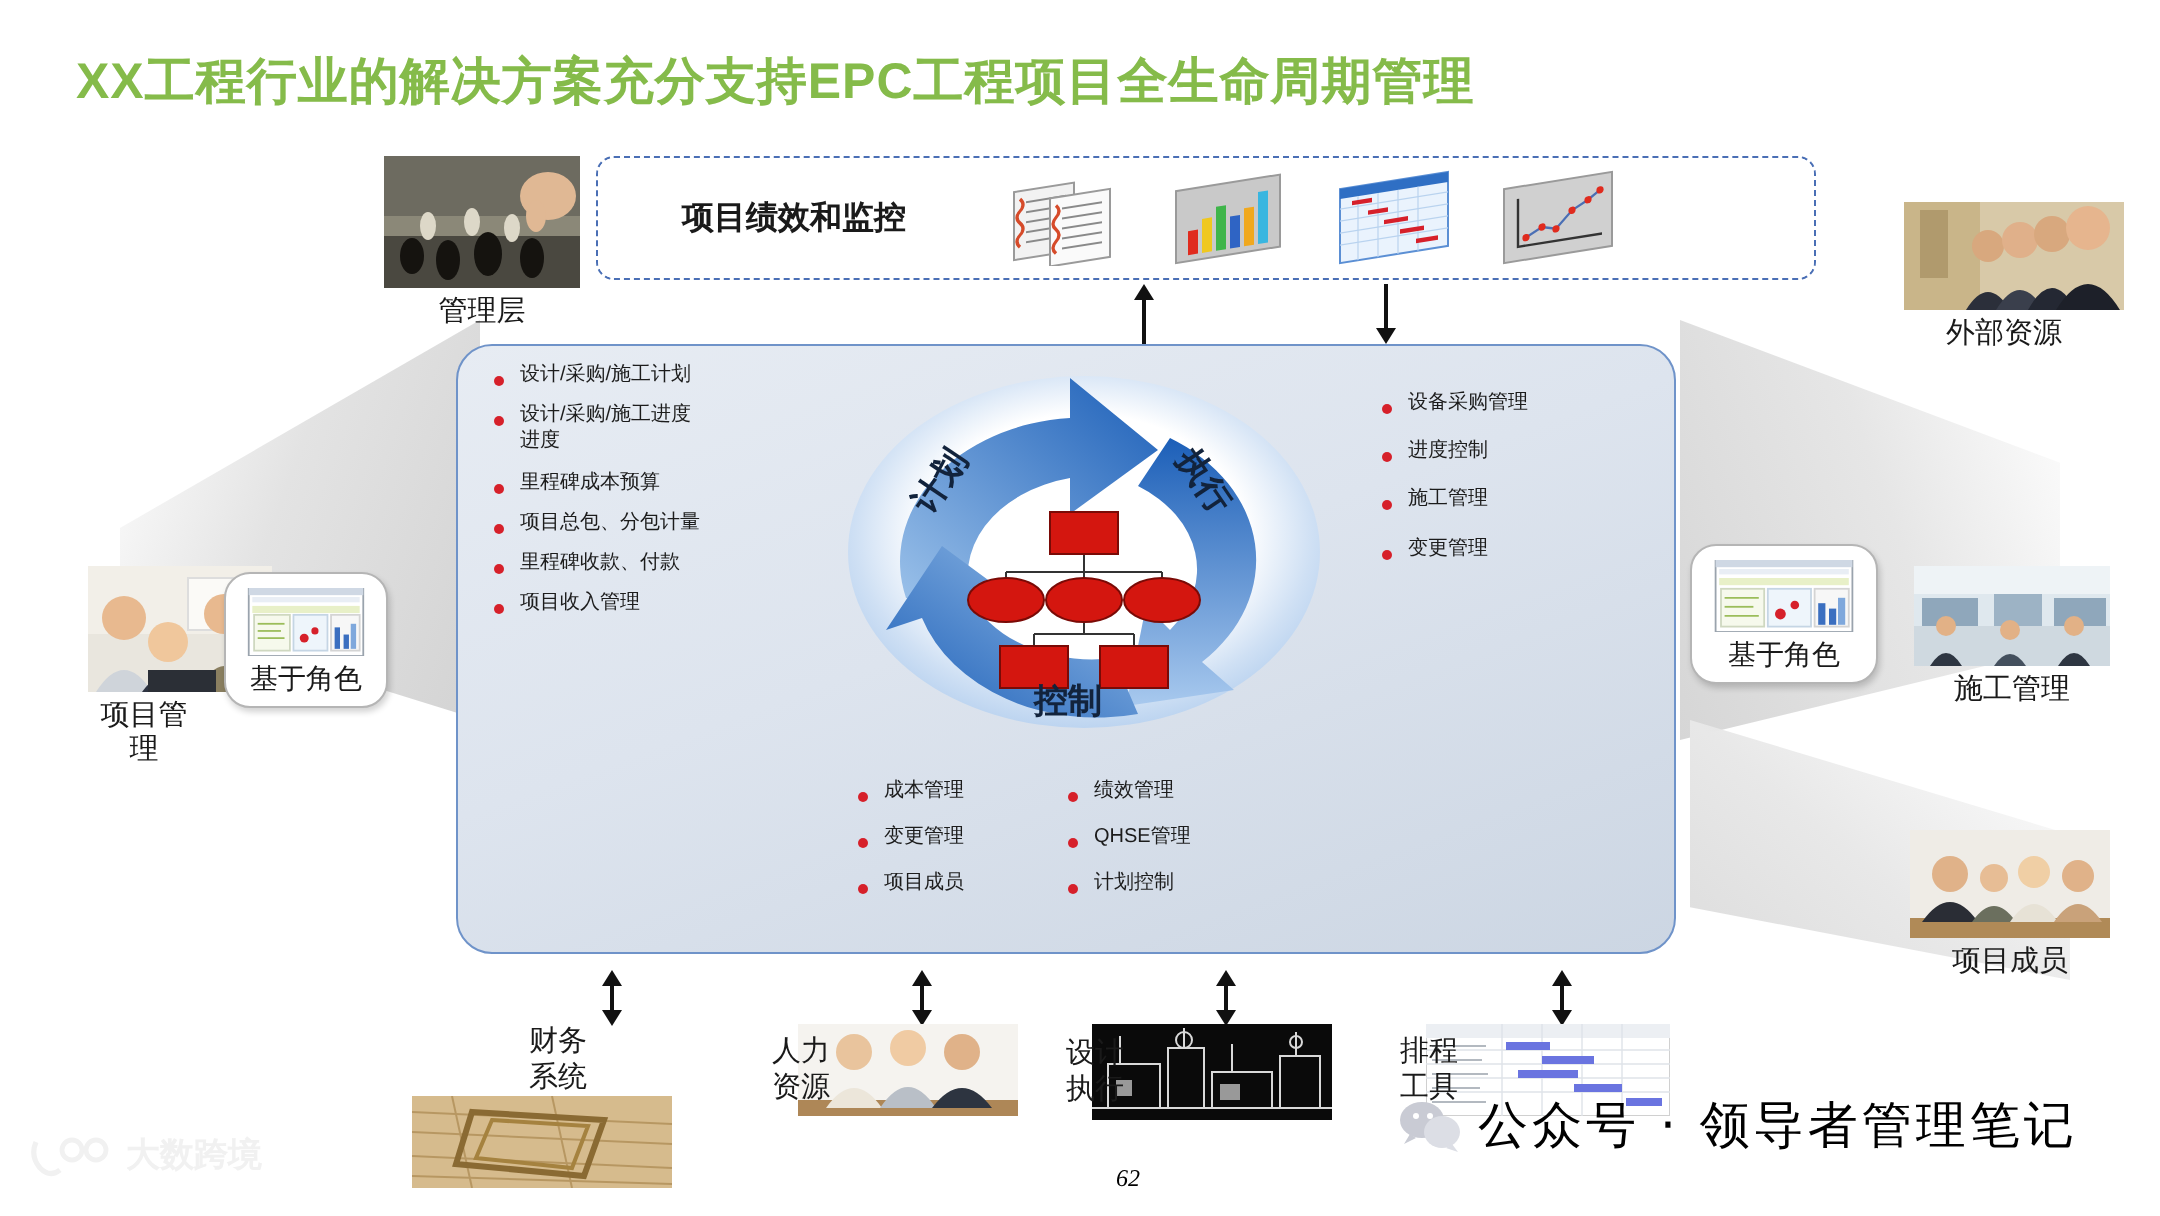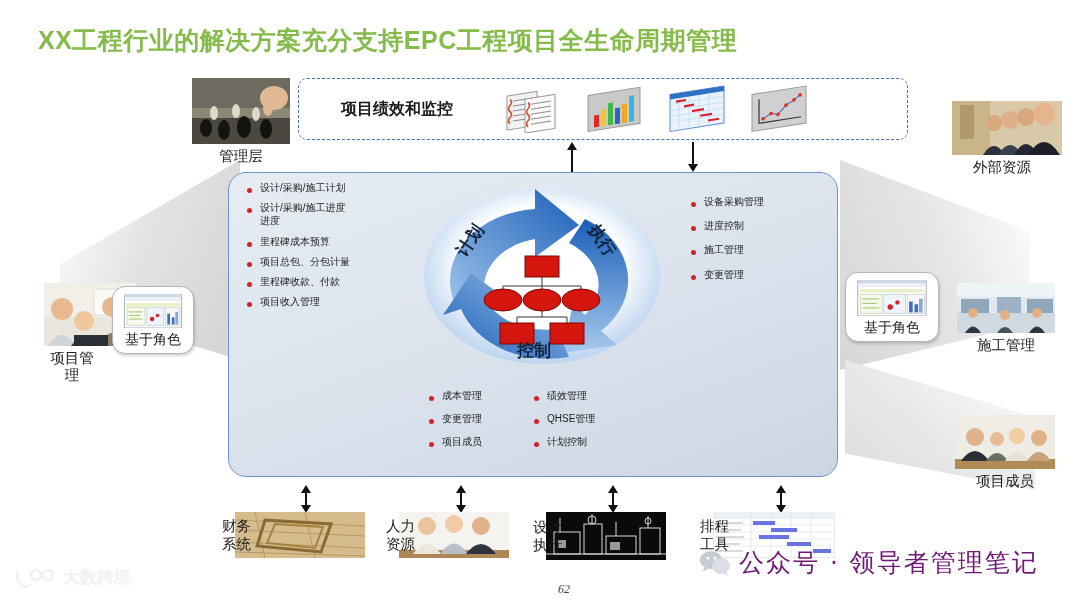--- a/index.html
+++ b/index.html
@@ -147,31 +147,31 @@
   .bot-item .lab {
     font-size: 14.5px; color: #1a1a1a; line-height: 1.25;
     white-space: pre-line; z-index: 2;
   }
   .bot-item .thumb { margin-left: -16px; }
 
   
   .wm-right {
     position: absolute; left: 700px; top: 546px;
     display: flex; align-items: center; gap: 9px;
-    font-size: 25px; color: #701a75; letter-spacing: 2px;
+    font-size: 25px; color: #000000; letter-spacing: 2px;
     font-family: "DejaVu Sans", sans-serif;
   }
   .wm-left {
     position: absolute; left: 14px; top: 566px;
     display: flex; align-items: center; gap: 7px;
     font-size: 17px; color: #f1f1f1; font-weight: bold;
   }
   .pagenum {
     position: absolute; left: 0; right: 0; top: 582px;
-    text-align: center; font-size: 12px; color: #404040;
+    text-align: center; font-size: 12px; color: #000000;
     font-style: italic;
     font-family: "Liberation Serif", serif;
     padding-left: 48px;
   }
 </style>
 </head>
 <body>
 
 <div class="slide">
 
@@ -529,21 +529,21 @@
     <div class="arrow-head-up"></div>
     <div class="arrow-line"></div>
     <div class="arrow-head-down"></div>
   </div>
   <div class="arrow-dbl" style="left:774px; top:485px; height:28px;">
     <div class="arrow-head-up"></div>
     <div class="arrow-line"></div>
     <div class="arrow-head-down"></div>
   </div>
 
-  <div class="bot-item" style="left:222px; top:512px;">
+  <div class="bot-item" style="left:222px; top:512px;flex-direction:column;">
     <div class="lab">财务
 系统</div>
     <svg class="thumb" width="130" height="46" viewBox="0 0 130 46">
       <rect width="130" height="46" fill="#d6bb8d"></rect>
       <g stroke="#a8854c" stroke-width="1" opacity="0.65">
         <line x1="0" y1="8" x2="130" y2="14"></line>
           <line x1="0" y1="18" x2="130" y2="24"></line>
         <line x1="0" y1="30" x2="130" y2="36"></line>
           <line x1="0" y1="40" x2="130" y2="44"></line>
         <line x1="20" y1="0" x2="30" y2="46"></line>

